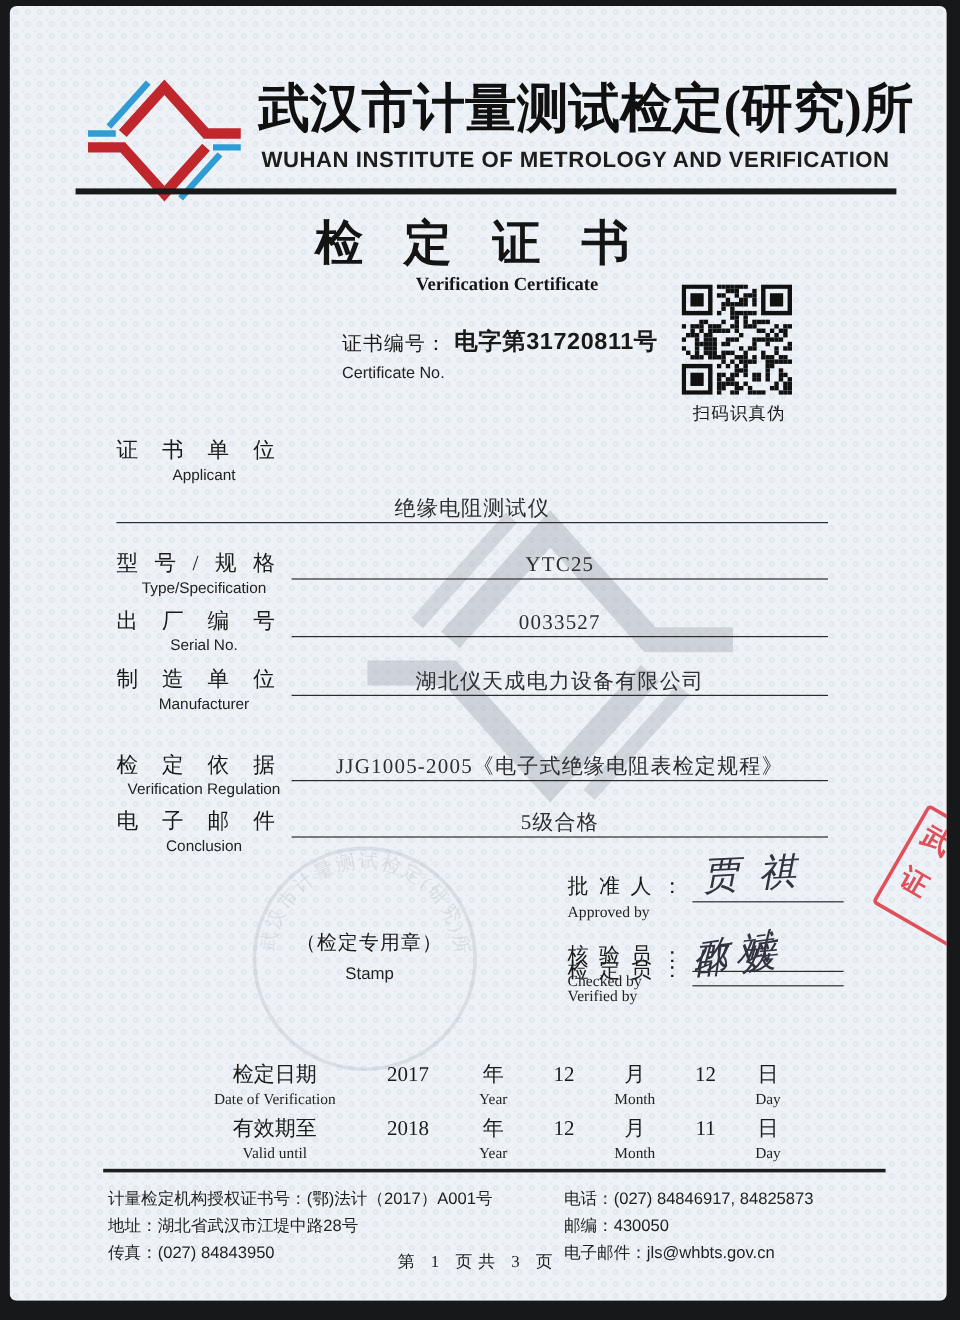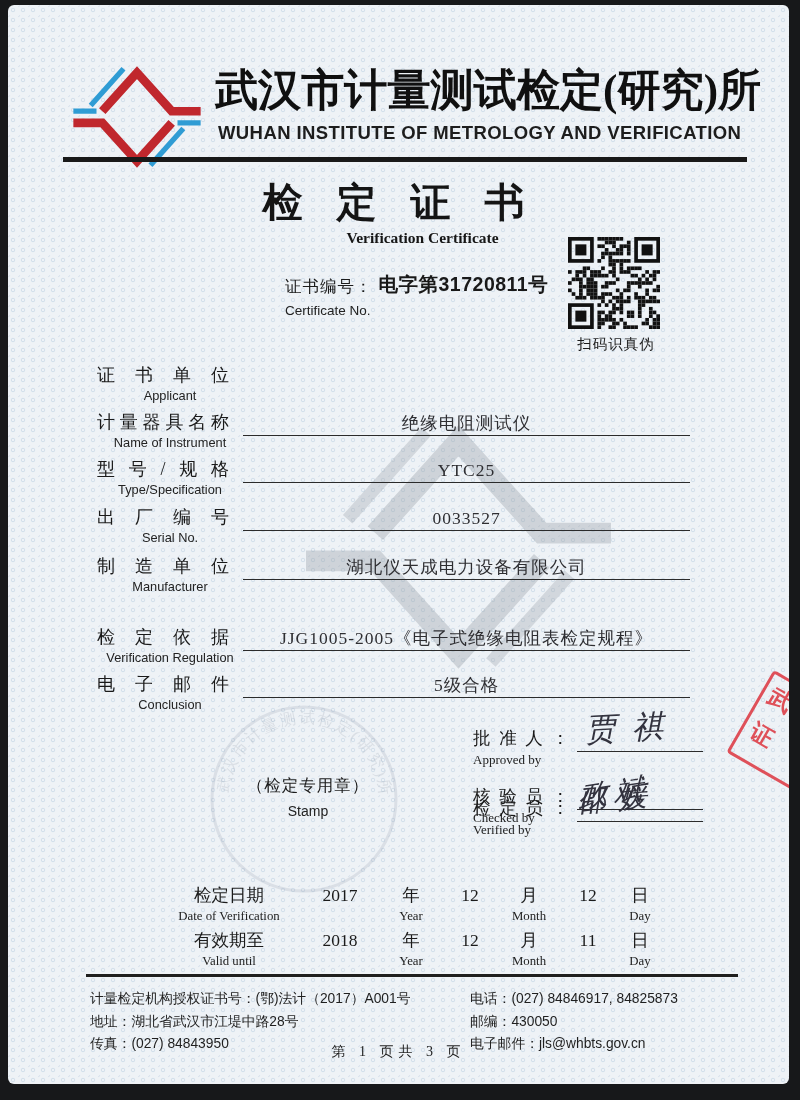--- a/index.html
+++ b/index.html
@@ -363,24 +363,20 @@
     <path d="M 114 68 L 80 106" stroke="#9aa1a9" stroke-width="5.5"></path>
   </svg>
 
   <div class="abs field" style="top:358px">
     <div class="flabel">
         <div class="cn">证书单位</div>
       <div class="en">Applicant</div>
       </div>
   </div>
   <div class="abs field" style="top:405px">
-    <div class="flabel">
-        <div class="cn">计量器具名称</div>
-      <div class="en">Name of Instrument</div>
-      </div>
     <div class="fline"><span class="fvalue">绝缘电阻测试仪</span></div>
   </div>
   <div class="abs field" style="top:452px">
     <div class="flabel">
         <div class="cn">型号/规格</div>
       <div class="en">Type/Specification</div>
       </div>
     <div class="fline"><span class="fvalue">YTC25</span></div>
   </div>
   <div class="abs field" style="top:500px">

